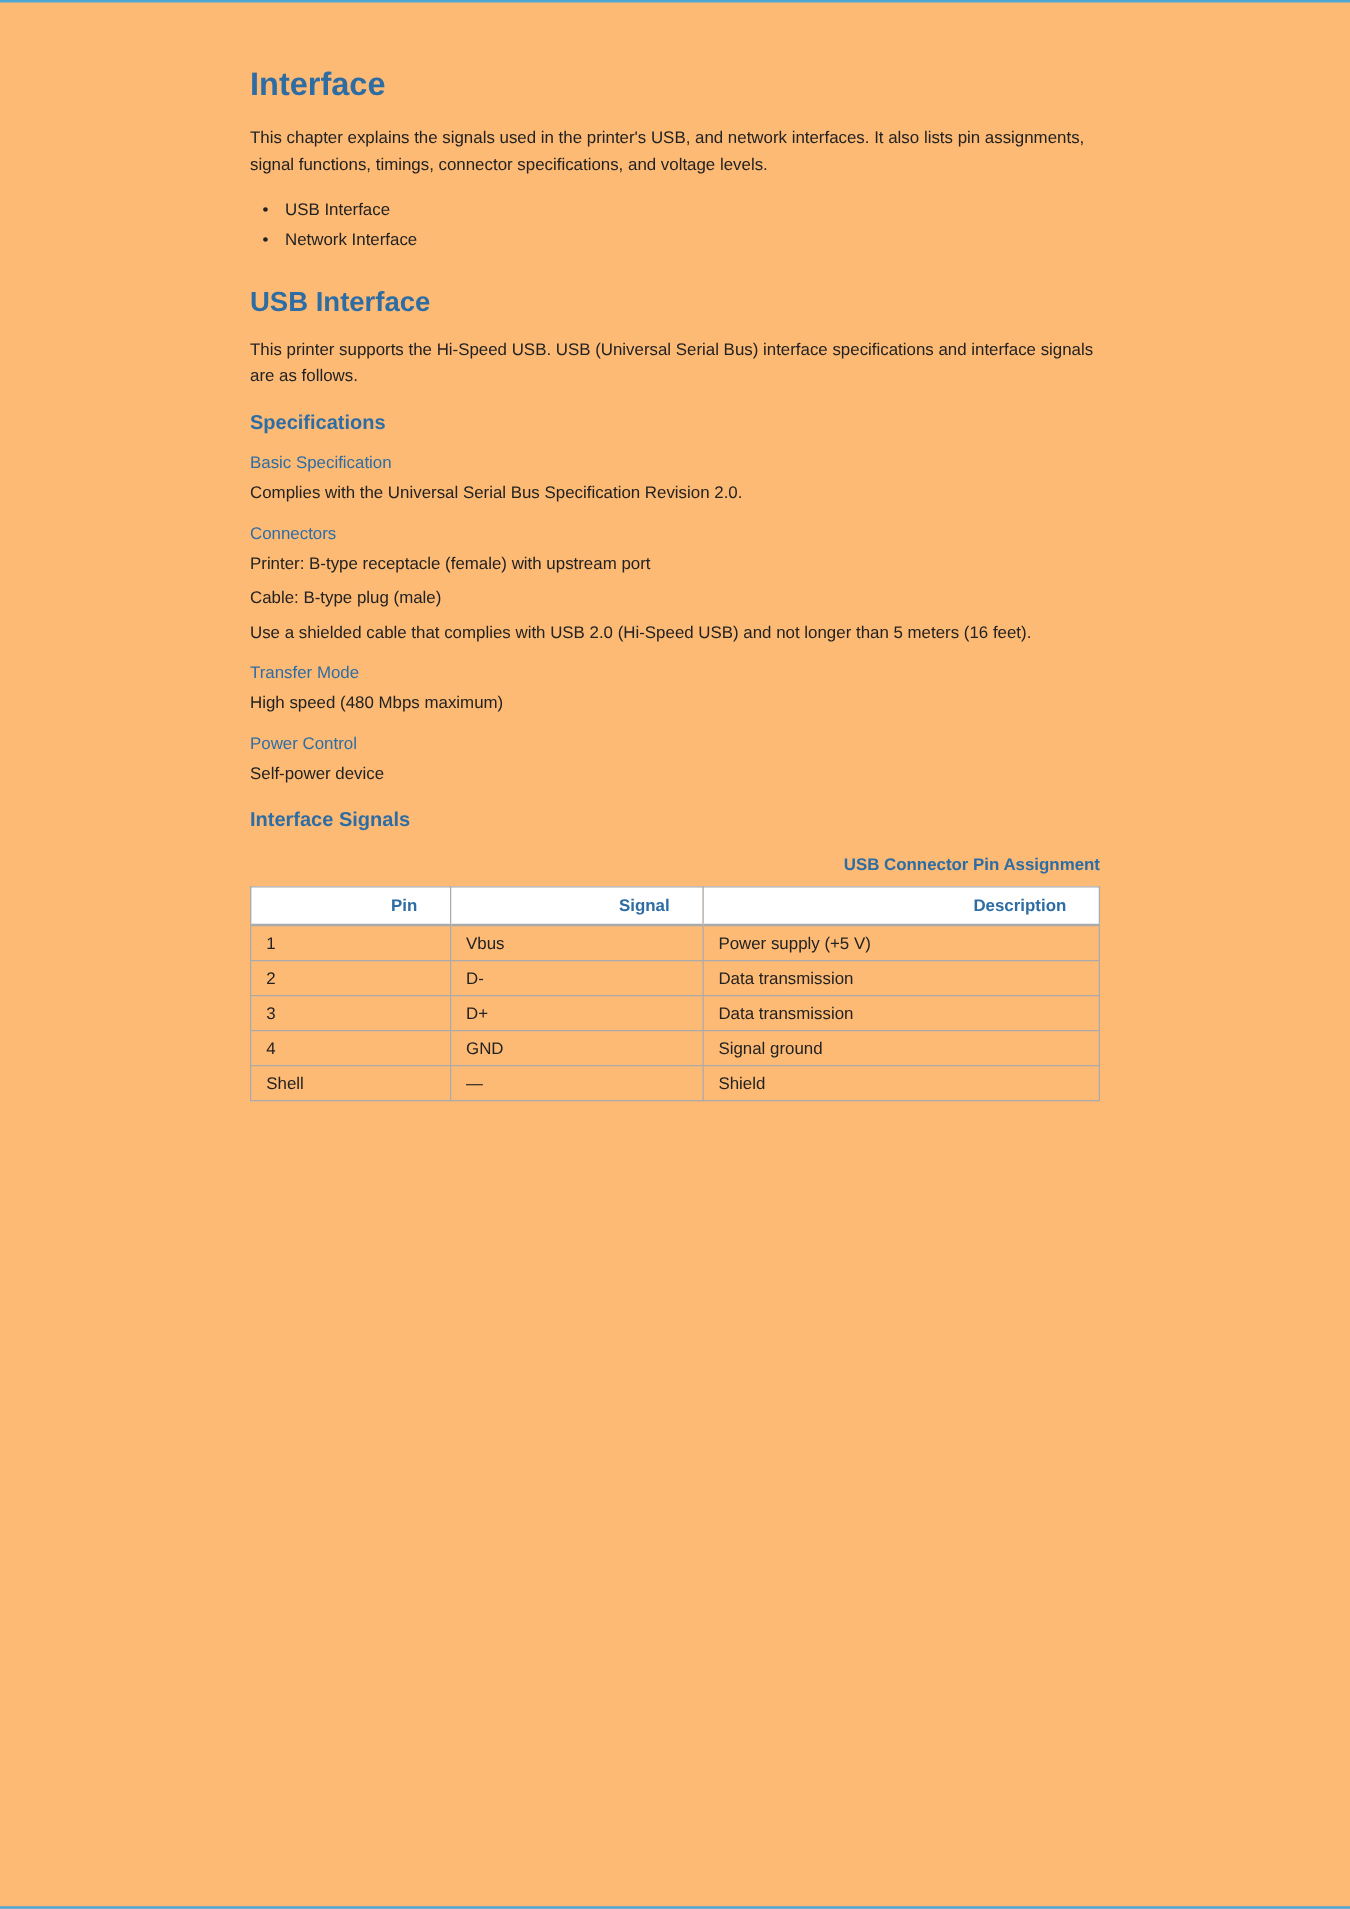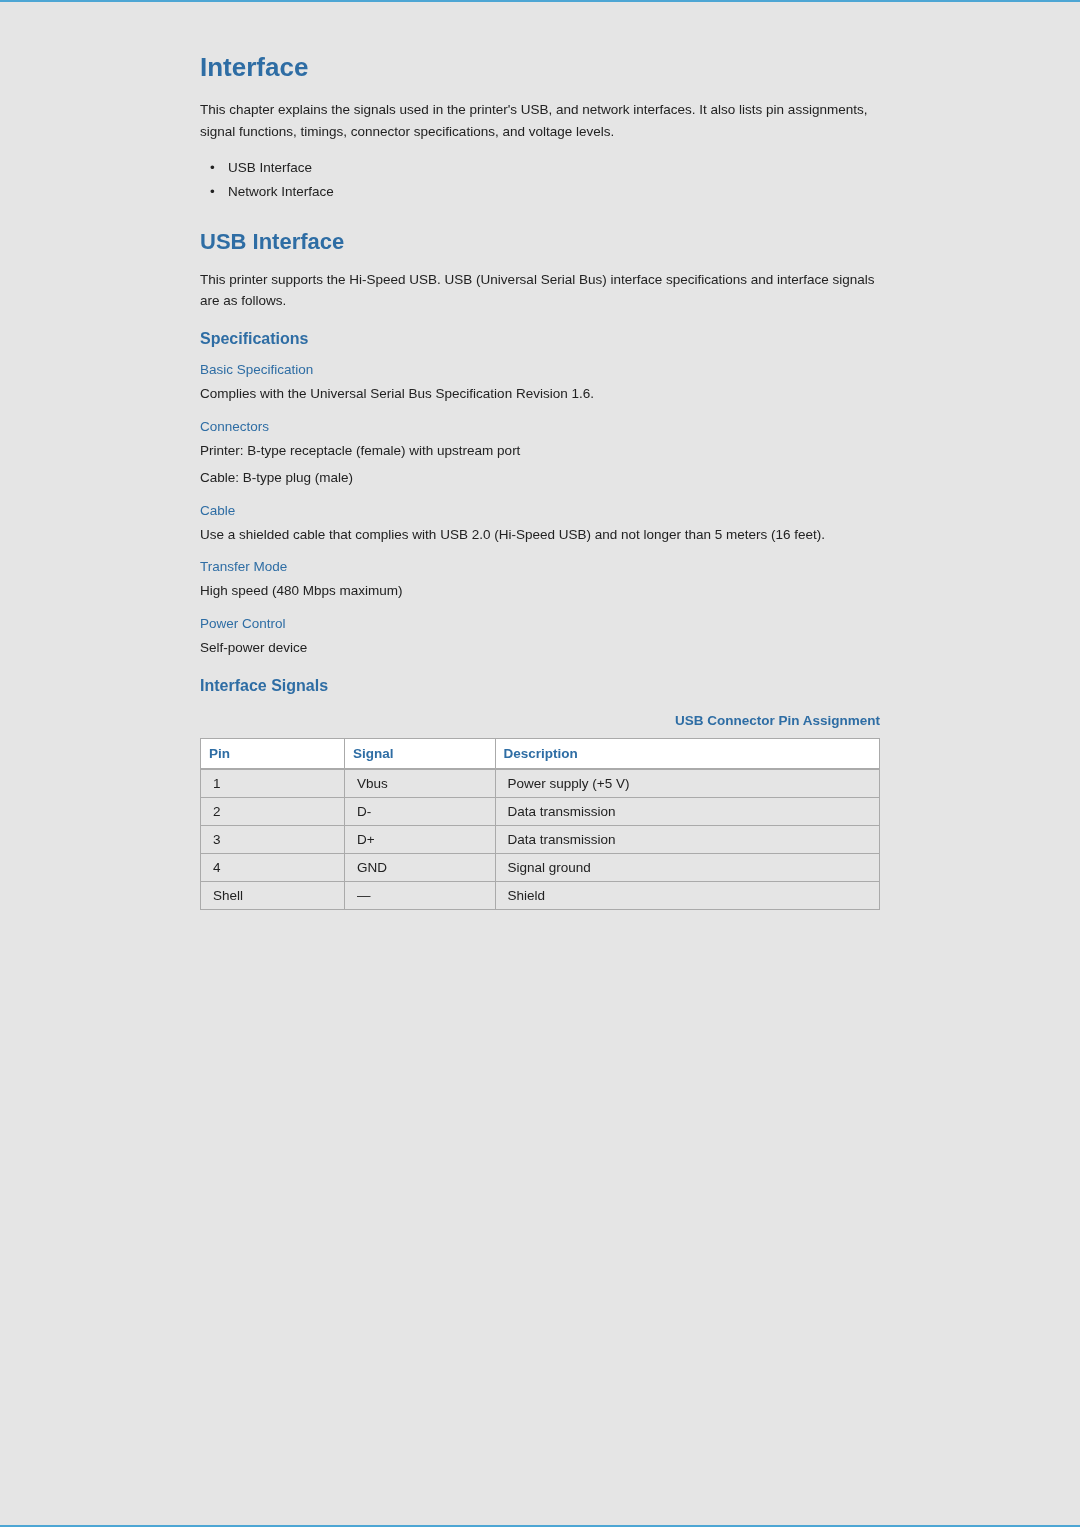--- a/index.html
+++ b/index.html
@@ -14,21 +14,21 @@
       font-size: 14px;
       color: #222222;
       width: 1080px;
       min-height: 1527px;
       position: relative;
     }
 
     .page-container {
       width: 1080px;
       min-height: 1527px;
-      background: #e5e5e5;
+      background: #fdba74;
       position: relative;
       display: flex;
       flex-direction: column;
     }
 
     .top-rule {
       width: 100%;
       height: 2px;
       background: #4da6d4;
       margin-bottom: 0;
@@ -119,22 +119,22 @@
       width: 100%;
       border-collapse: collapse;
       margin-top: 8px;
       font-size: 13.5px;
     }
 
     .pin-table th {
       background: #ffffff;
       color: #2e6da4;
       font-weight: bold;
-      text-align: left;
-      padding: 7px 8px;
+      text-align: right;
+      padding: 7px 26px;
       border: 1px solid #aaaaaa;
     }
 
     .pin-table td {
       padding: 6px 12px;
       border: 1px solid #aaaaaa;
       color: #222;
     }
 
     .pin-table thead tr th {
@@ -183,27 +183,26 @@
       <li>Network Interface</li>
     </ul>
 
     <h2 class="section-title">USB Interface</h2>
 
     <p class="body-text">This printer supports the Hi-Speed USB. USB (Universal Serial Bus) interface specifications and interface signals are as follows.</p>
 
     <h3 class="subsection-title">Specifications</h3>
 
     <h4 class="sub-subsection-title">Basic Specification</h4>
-    <p class="body-text">Complies with the Universal Serial Bus Specification Revision 1.6.</p>
+    <p class="body-text">Complies with the Universal Serial Bus Specification Revision 2.0.</p>
 
     <h4 class="sub-subsection-title">Connectors</h4>
     <p class="body-text">Printer: B-type receptacle (female) with upstream port</p>
     <p class="body-text">Cable: B-type plug (male)</p>
 
-    <h4 class="sub-subsection-title">Cable</h4>
     <p class="body-text">Use a shielded cable that complies with USB 2.0 (Hi-Speed USB) and not longer than 5 meters (16 feet).</p>
 
     <h4 class="sub-subsection-title">Transfer Mode</h4>
     <p class="body-text">High speed (480 Mbps maximum)</p>
 
     <h4 class="sub-subsection-title">Power Control</h4>
     <p class="body-text">Self-power device</p>
 
     <h3 class="subsection-title">Interface Signals</h3>
 

